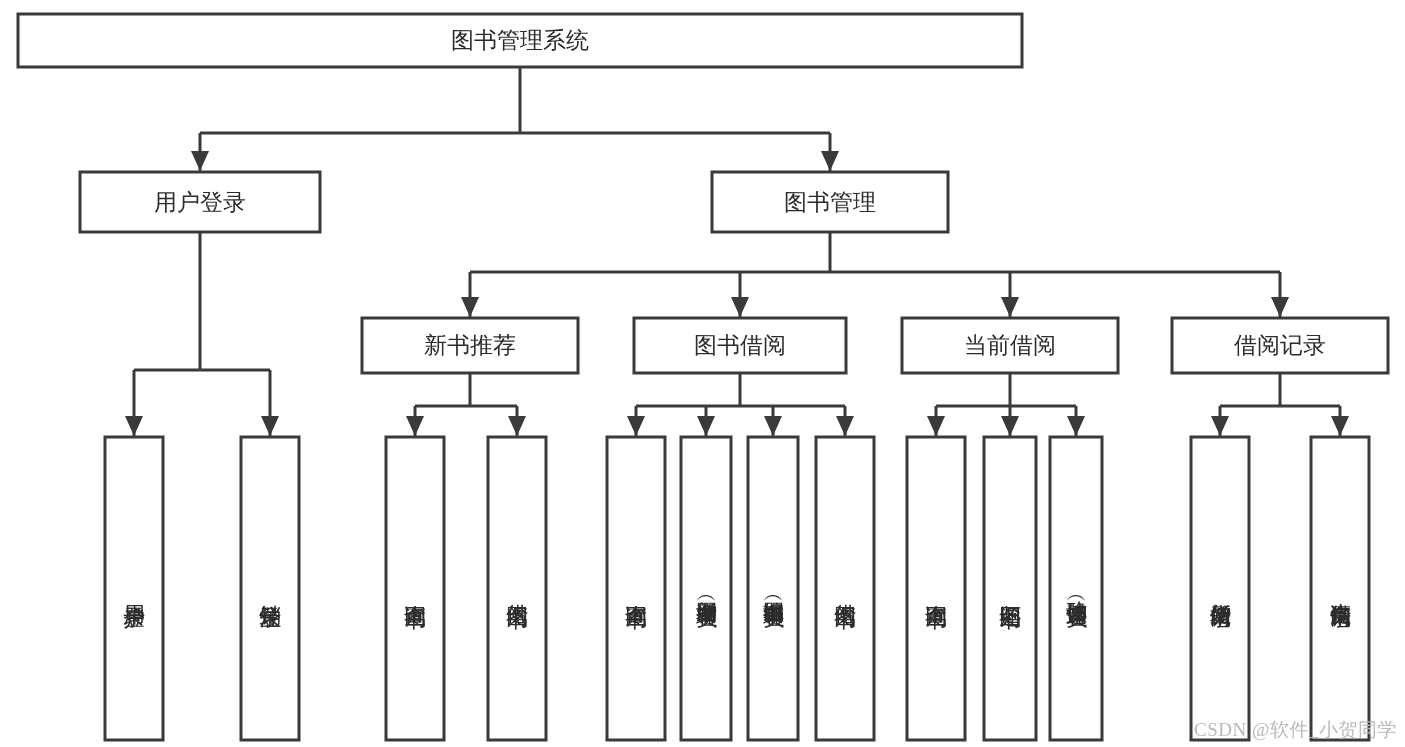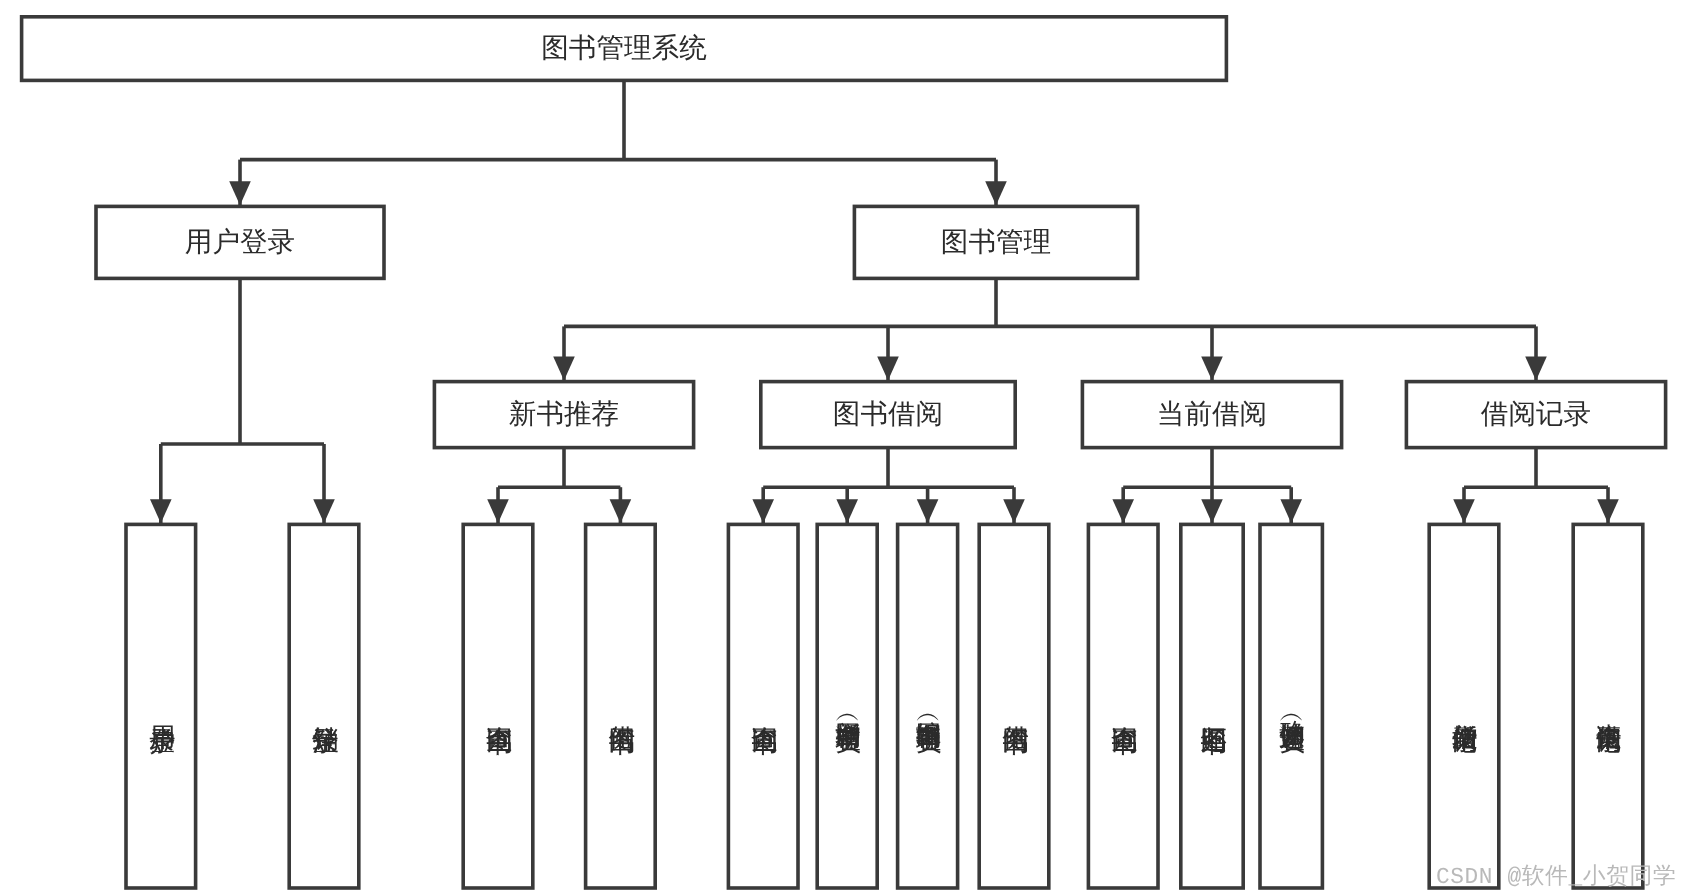--- a/index.html
+++ b/index.html
@@ -22,21 +22,21 @@
     writing-mode:vertical-rl;
     text-orientation:upright;
     font-family:"DejaVu Sans","Liberation Sans",sans-serif;
     font-size:22px;line-height:1.12;color:#2b2b2b;
     letter-spacing:1px;
     white-space:nowrap;
     pointer-events:none;
   }
   .watermark{
     position:absolute;right:8px;bottom:4px;
-    font-family:Liberation Mono, monospace;
+    font-family:Liberation Serif, serif;
     font-size:19px;color:#b9b9b9;letter-spacing:.5px;white-space:nowrap;
   }
 </style>
 </head>
 <body>
 
 <svg id="diagram" viewBox="0 0 1405 747">
   <g id="connectors">
       <line x1="520" y1="67" x2="520" y2="133" class="conn"></line>
       <line x1="200" y1="133" x2="830" y2="133" class="conn"></line>

